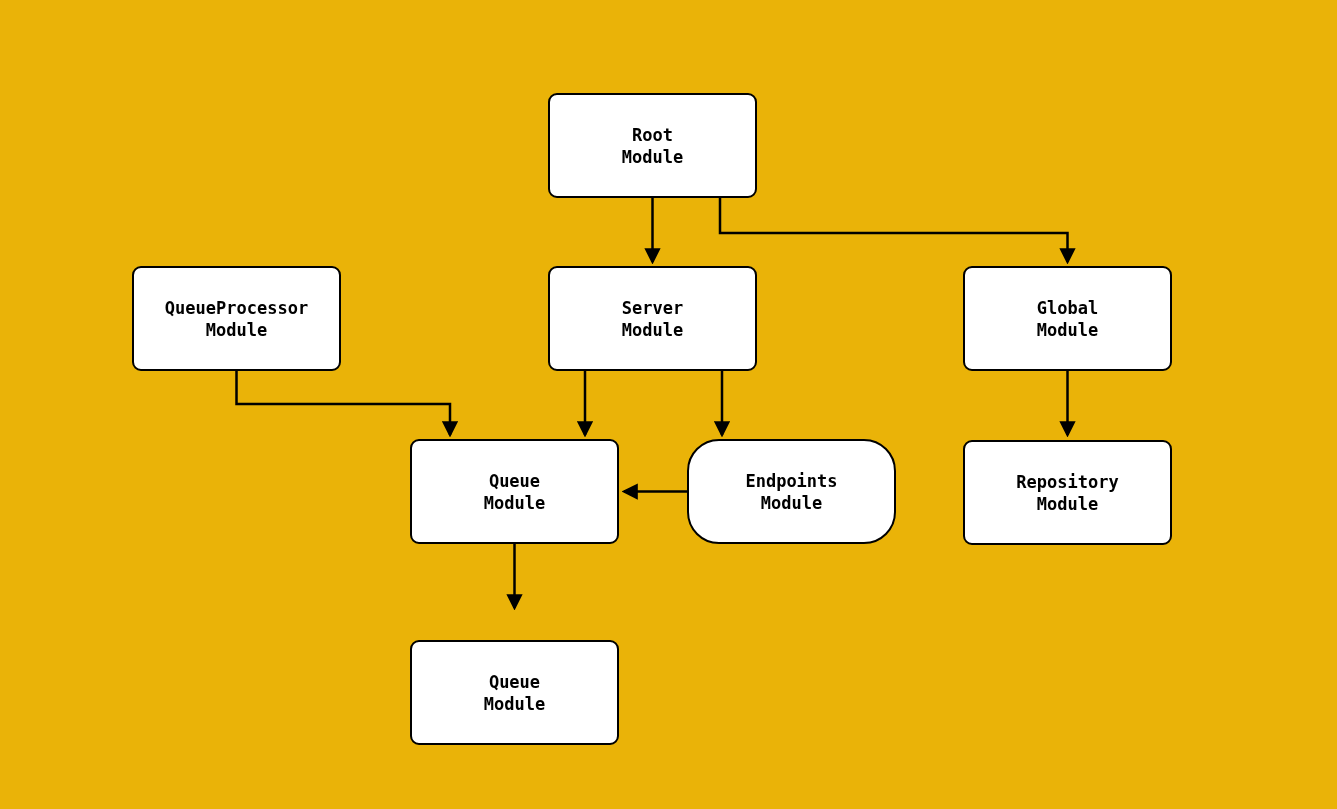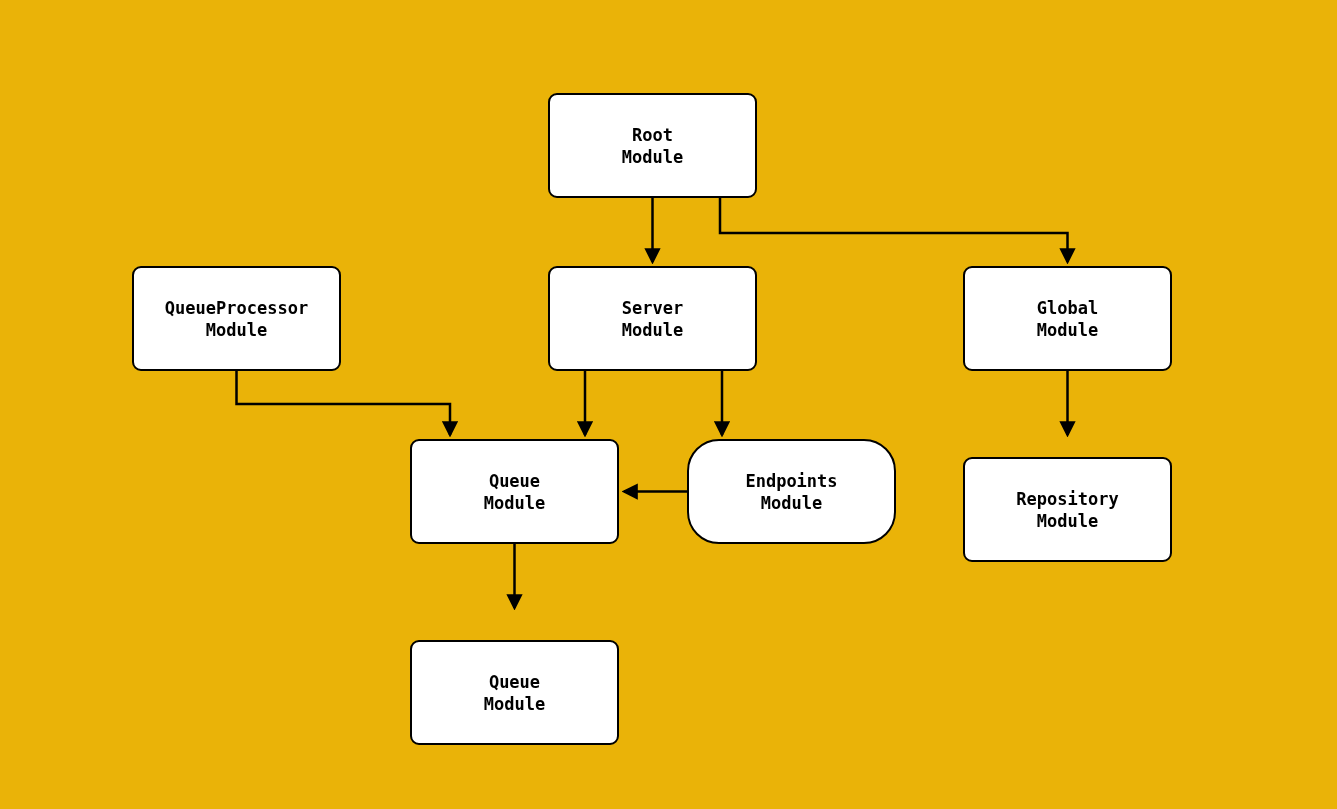--- a/index.html
+++ b/index.html
@@ -102,21 +102,21 @@
   <div class="node" style="left:410px; top:439px;">
     <span class="node-label">Queue
 Module</span>
   </div>
 
   <div class="node" style="left:687px; top:439px;border-radius:32px;">
     <span class="node-label">Endpoints
 Module</span>
   </div>
 
-  <div class="node" style="left:963px; top:457px;justify-content:center;">
+  <div class="node" style="left:963px; top:440px;justify-content:center;">
     <span class="node-label">Repository
 Module</span>
   </div>
 
   <div class="node" style="left:410px; top:612px;margin-top:28px;">
     <span class="node-label">Queue
 Module</span>
   </div>
 
 </div>

